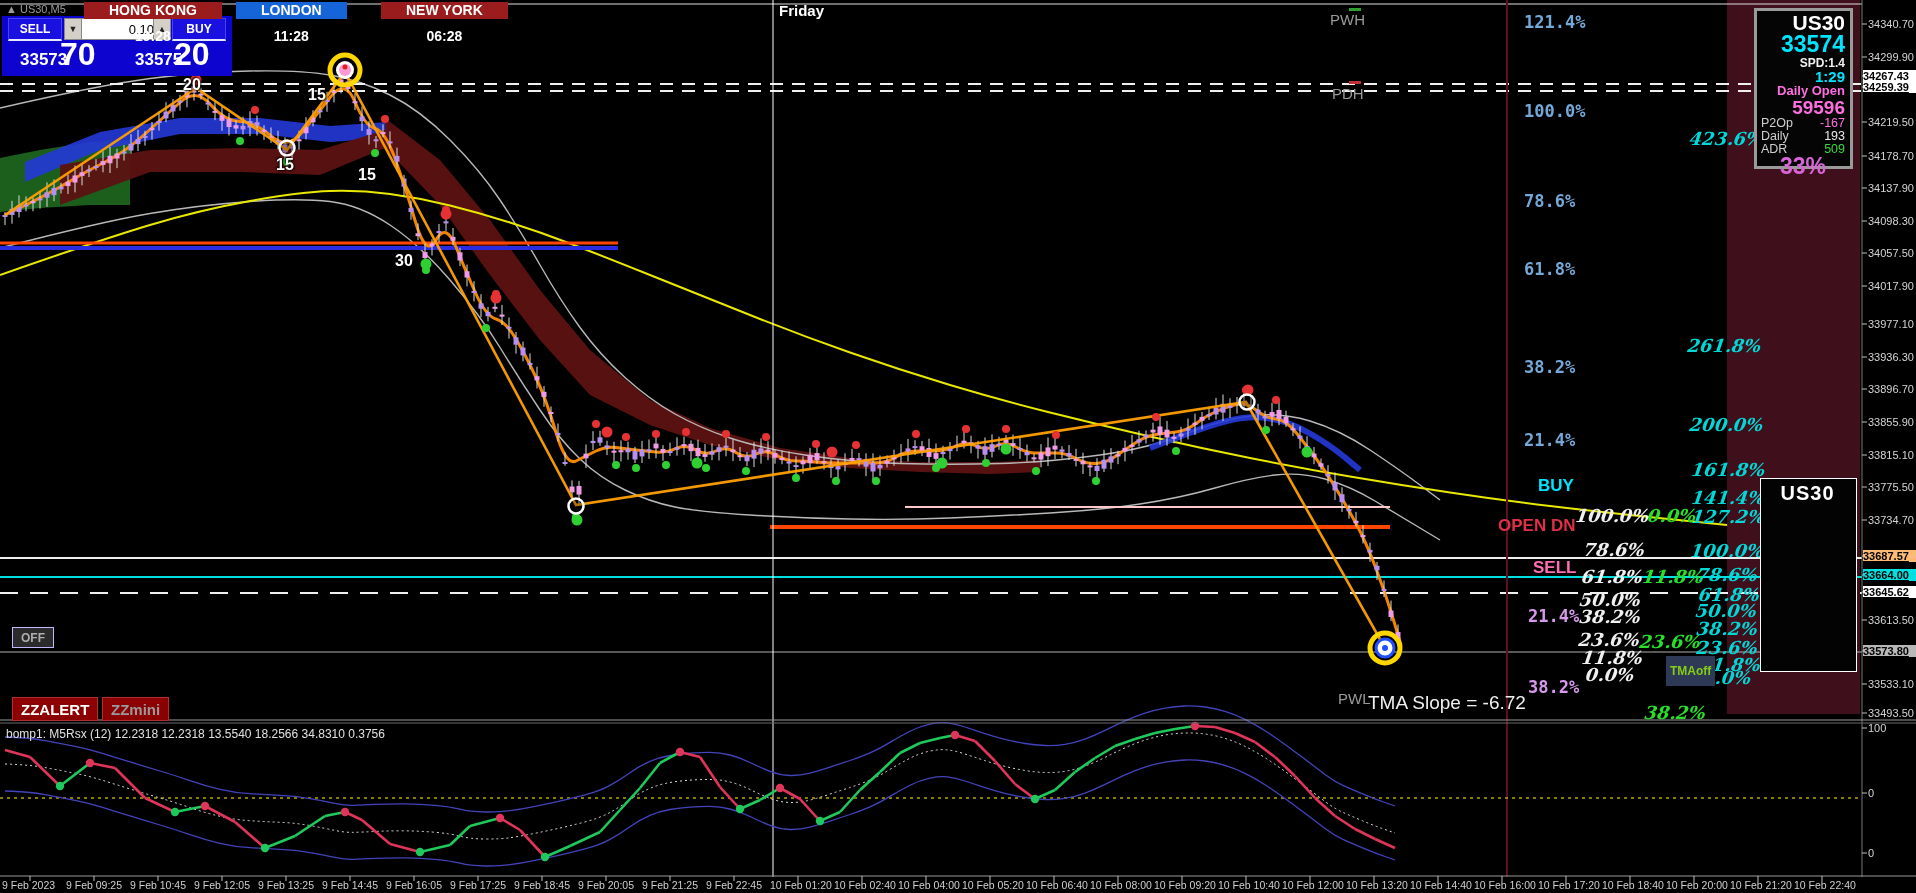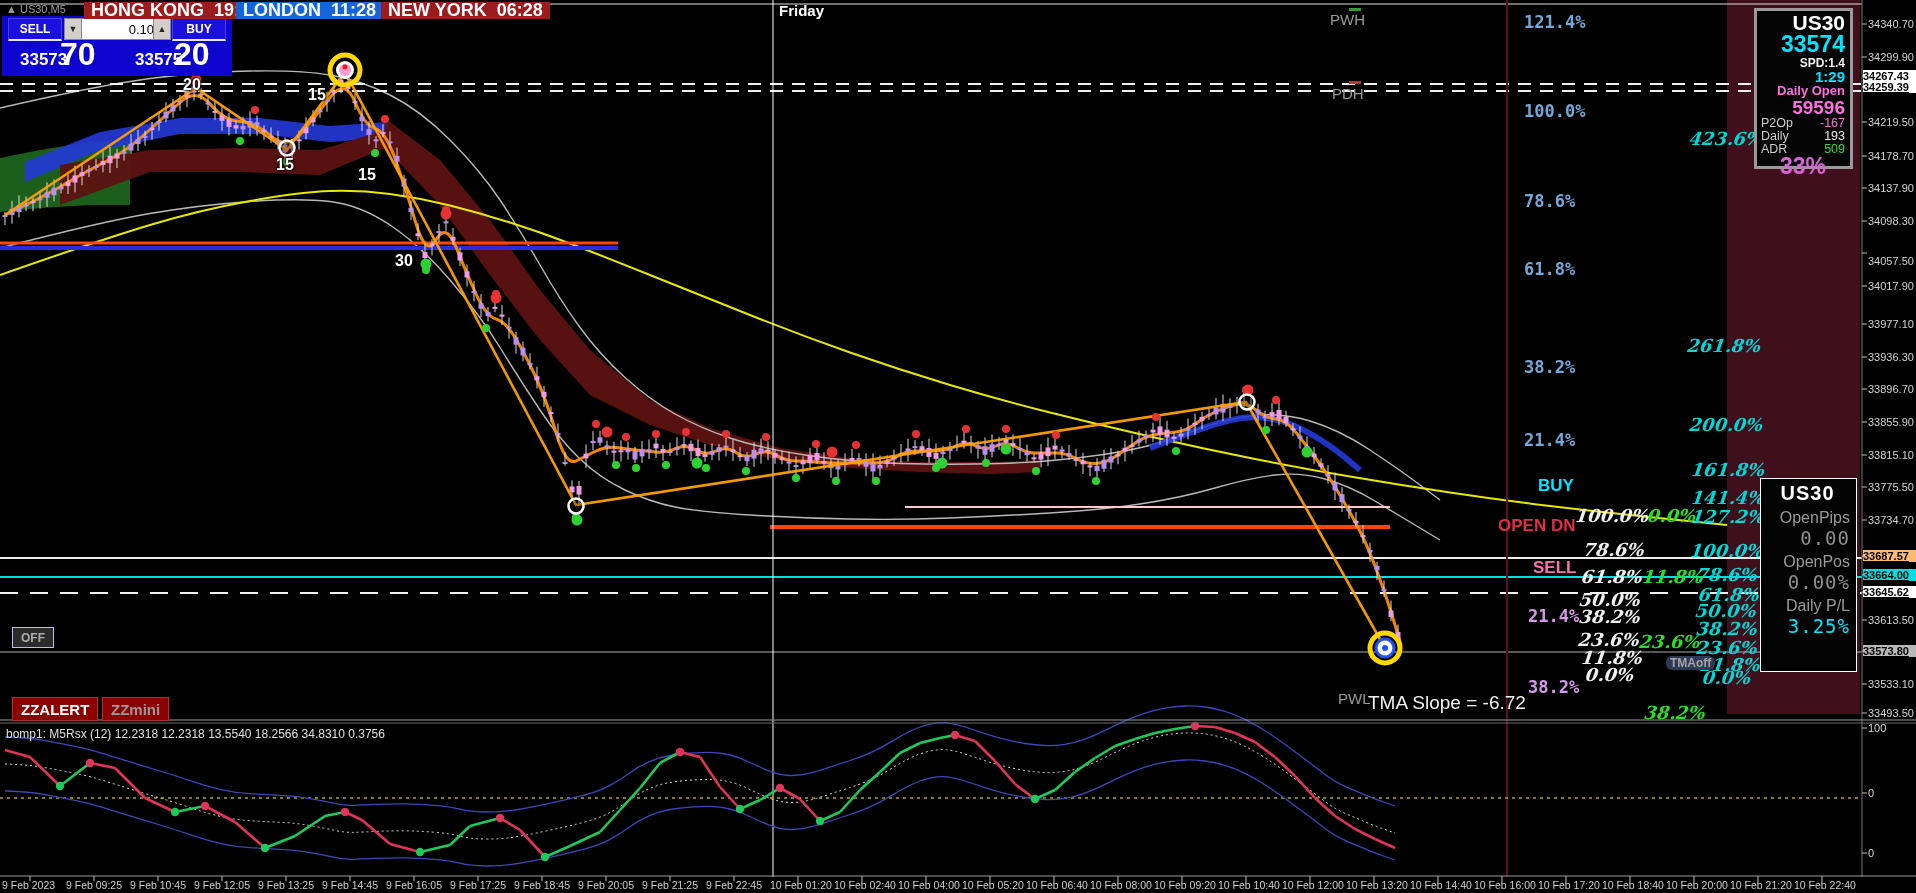--- a/index.html
+++ b/index.html
@@ -3,22 +3,22 @@
 <meta charset="utf-8">
 <style>
   html,body{margin:0;padding:0;background:#000;}
   #root{position:relative;width:1916px;height:893px;background:#000;overflow:hidden;
         font-family:"Liberation Sans",sans-serif;}
   .abs{position:absolute;}
   svg{position:absolute;left:0;top:0;}
   
   .symline{left:6px;top:3px;color:#9a9a9a;font-size:11px;z-index:30;}
   
-  .clock{top:2px;height:17px;display:flex;align-items:center;gap:10px;padding:0 7px;
-         color:#fff;font-weight:bold;font-size:18px;z-index:30;white-space:nowrap;}
+  .clock{top:2px;height:17px;display:flex;align-items:center;gap:10px;padding:0 25px;
+         color:#fff;font-weight:bold;font-size:14px;z-index:30;white-space:nowrap;flex-direction:column;}
   
   #trade{left:2px;top:16px;width:230px;height:60px;background:#0d04cf;z-index:28;}
   .tbtn{position:absolute;top:2px;width:52px;height:20px;background:#1a10e0;border:1px solid #4444ff;
         border-bottom:2px solid #e8e8ff;color:#fff;font-size:12px;font-weight:bold;
         display:flex;align-items:center;justify-content:center;cursor:pointer;}
   .spinbtn{position:absolute;top:2px;width:16px;height:20px;background:#d4d0c8;border:1px solid #888;
         color:#222;font-size:9px;display:flex;align-items:center;justify-content:center;cursor:pointer;}
   #lot{position:absolute;left:79px;top:2px;width:70px;height:18px;border:1px solid #888;
         background:#fff;color:#000;font-size:13px;text-align:right;padding-right:4px;font-family:"Liberation Sans",sans-serif;}
   .pprefix{position:absolute;color:#fff;font-weight:bold;font-size:17px;top:34px;}
@@ -42,22 +42,22 @@
   .p-val{font-family:"DejaVu Sans Mono",monospace;font-size:19px;letter-spacing:1px;}
   
   #offbtn{left:12px;top:627px;width:40px;height:19px;background:#2b2b2b;border:1px solid #c4b5fd;
       color:#aeaeae;font-size:12px;font-weight:bold;display:flex;align-items:center;justify-content:center;z-index:25;cursor:pointer;}
   #banner{left:8px;top:664px;background:#ff00ff;border-left:5px solid #2222ff;color:#fff;
       font-size:17px;font-weight:bold;padding:2px 10px 3px 8px;z-index:25;white-space:pre;}
   .zzbtn{top:697px;height:22px;background:#8b0000;border:1px solid #b03030;font-weight:bold;
       font-size:15px;display:flex;align-items:center;justify-content:center;z-index:25;padding:0 8px;cursor:pointer;}
   #zz1{left:12px;color:#fff;}
   #zz2{left:102px;color:#9a9a9a;}
-  #tmaoff{left:1666px;top:656px;background:#2e3a55;color:#a3a3a3;font-size:12px;font-weight:bold;
-      padding:0 4px;z-index:26;cursor:pointer;border-radius:6px;}
+  #tmaoff{left:1666px;top:656px;background:#2e3a55;color:#84cc16;font-size:12px;font-weight:bold;
+      padding:8px 4px;z-index:26;cursor:pointer;}
   
   .lvl{color:#9a9a9a;font-size:15px;z-index:20;}
   .swing{color:#fff;font-size:16px;font-weight:bold;z-index:20;
          text-shadow:1px 1px 2px #000,-1px -1px 2px #000;}
   #friday{color:#fff;font-size:15px;font-weight:bold;z-index:20;text-shadow:1px 1px 2px #000;}
   #tmaslope{color:#f0f0f0;font-size:19px;z-index:21;}
   
   .fib{position:absolute;font-family:"DejaVu Sans Mono",monospace;white-space:nowrap;z-index:18;}
   .fib-blue{color:#74a8d8;font-size:17px;font-weight:bold;}
   .fib-violet{color:#d898ee;font-size:17px;font-weight:bold;}
@@ -762,28 +762,20 @@
         <div class="i-row">
           <span>ADR</span>
           <span style="color: rgb(57, 216, 57);">509</span>
         </div>
       </div>
     <div class="i-pct">33%</div>
   </div>
 
   <div id="pos" class="abs">
     <div class="p-title">US30</div>
-    <div id="pos-rows">
-        <div class="p-label">OpenPips</div>
-        <div class="p-val" style="color: rgb(143, 143, 143);">0.00</div>
-        <div class="p-label">OpenPos</div>
-        <div class="p-val" style="color: rgb(143, 143, 143);">0.00%</div>
-        <div class="p-label">Daily P/L</div>
-        <div class="p-val" style="color: rgb(0, 229, 255);">3.25%</div>
-      </div>
   </div>
 
   <div id="offbtn" class="abs">OFF</div>
   <div id="zz1" class="abs zzbtn">ZZALERT</div>
   <div id="zz2" class="abs zzbtn">ZZmini</div>
   <div id="tmaoff" class="abs">TMAoff</div>
 
   <div id="friday" class="abs" style="left:779px;top:2px;">Friday</div>
   <div class="abs lvl" style="left:1330px;top:11px;">PWH</div>
   <div class="abs lvl" style="left:1332px;top:85px;">PDH</div>
@@ -834,21 +826,21 @@
       <div class="fib fib-it fib-cyan" style="left: 1700px; top: 654px;">11.8%</div>
       <div class="fib fib-it fib-cyan" style="left: 1703px; top: 667px;">0.0%</div>
       <div class="abs pricelab" style="top: 18px;">34340.70</div>
       <div class="abs pricelab" style="top: 51px;">34299.90</div>
       <div class="abs pricelab pricebox" style="top: 70px; background: rgb(255, 255, 255);">34267.43</div>
       <div class="abs pricelab pricebox" style="top: 81px; background: rgb(255, 255, 255);">34259.39</div>
       <div class="abs pricelab" style="top: 116px;">34219.50</div>
       <div class="abs pricelab" style="top: 150px;">34178.70</div>
       <div class="abs pricelab" style="top: 182px;">34137.90</div>
       <div class="abs pricelab" style="top: 215px;">34098.30</div>
-      <div class="abs pricelab" style="top: 255px;">34057.50</div>
+      <div class="abs pricelab" style="top: 247px;">34057.50</div>
       <div class="abs pricelab" style="top: 280px;">34017.90</div>
       <div class="abs pricelab" style="top: 318px;">33977.10</div>
       <div class="abs pricelab" style="top: 351px;">33936.30</div>
       <div class="abs pricelab" style="top: 383px;">33896.70</div>
       <div class="abs pricelab" style="top: 416px;">33855.90</div>
       <div class="abs pricelab" style="top: 449px;">33815.10</div>
       <div class="abs pricelab" style="top: 481px;">33775.50</div>
       <div class="abs pricelab" style="top: 514px;">33734.70</div>
       <div class="abs pricelab pricebox" style="top: 550px; background: #fdba74;">33687.57</div>
       <div class="abs pricelab pricebox" style="top: 569px; background: rgb(0, 224, 224);">33664.00</div>

